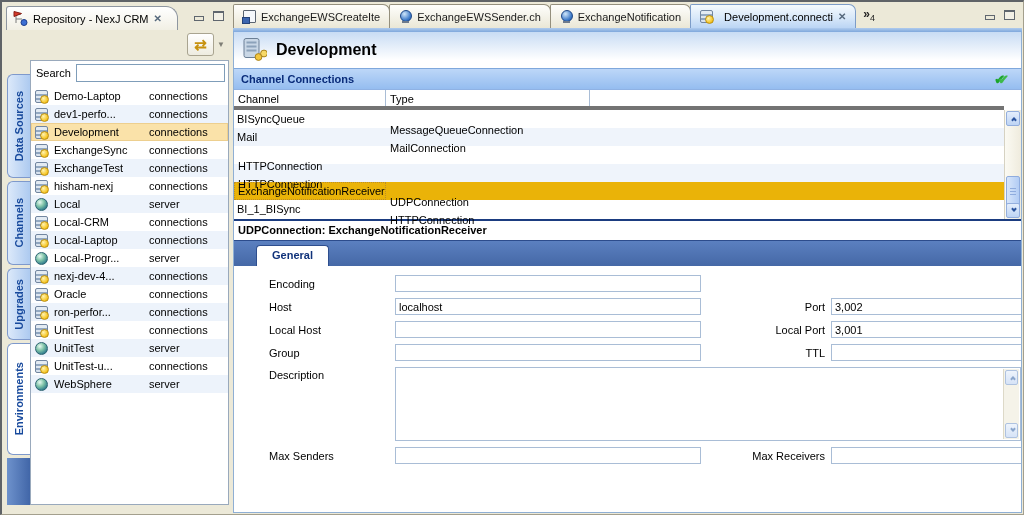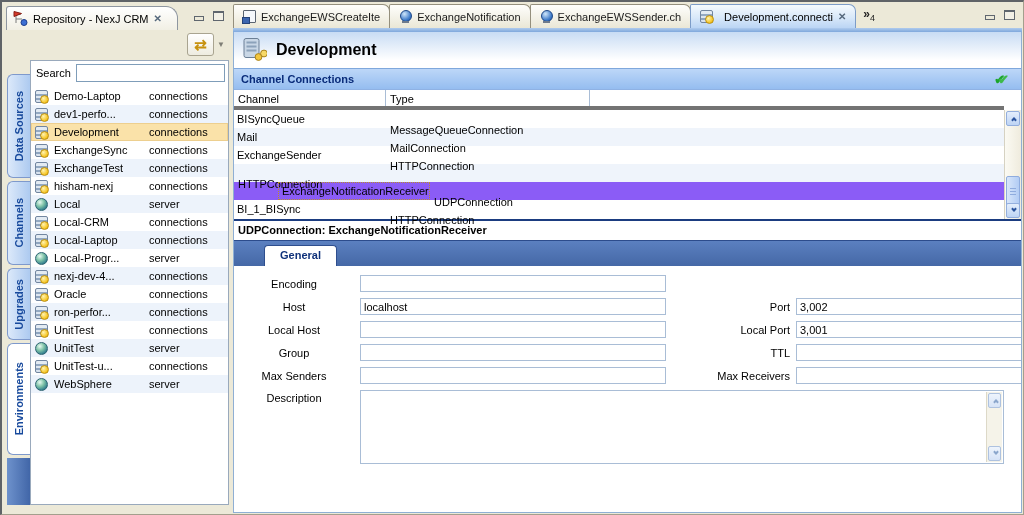--- a/index.html
+++ b/index.html
@@ -87,21 +87,21 @@
   .checks { margin-left:auto; font-weight:bold; font-size:13px; color:#1CA52B; padding-right:4px; }
   .checks span + span { margin-left:-7px; color:#3DBA4A; }
 
   .table-wrap { position:relative; height:129px; }
   .thead { display:flex; height:20px; border-bottom:4px solid #737373; margin-right:17px; }
   .th { padding:3px 0 0 4px; border-right:1px solid #A9BDD6; }
   .th1 { width:152px; } .th2 { width:204px; } .th3 { flex:1; border-right:none; }
   .tbody { margin-right:17px; }
   .trow { display:flex; height:18px; align-items:stretch; }
   .trow.alt { background:#EFF4FB; }
-  .trow.sel { background:#8b5cf6;padding-left:44px; }
+  .trow.sel { background:#eab308; }
   .tc1 { width:152px; padding-left:3px; display:flex; align-items:center; }
   .trow.sel .tc1 { border:1px dotted #BB8E2A; }
   .tc2 { padding-left:4px; display:flex; align-items:center;margin-top:20px; }
 
   .vscroll { position:absolute; right:0; top:20px; bottom:0; width:17px;
     background:linear-gradient(90deg,#FBFAF3,#EFEBDD); border-left:1px solid #D6D2C2; }
   .sb-btn { height:15px; margin:1px; border:1px solid #93AEDD; border-radius:2px;
     background:linear-gradient(#E4EEFC,#BED4F4); position:relative; }
   .sb-btn.bottom { position:absolute; bottom:0; left:0; right:0; margin:1px; }
   .caret { position:absolute; left:5px; width:4px; height:4px;
@@ -111,27 +111,27 @@
   .sb-thumb { position:absolute; left:1px; right:1px; top:66px; height:30px;
     border:1px solid #8FACDE; border-radius:2px; background:linear-gradient(90deg,#D8E6FA,#B2CCF4); }
   .sb-thumb::after { content:''; position:absolute; left:3px; right:3px; top:11px; height:7px;
     background:repeating-linear-gradient(180deg,#8FACDE 0,#8FACDE 1px,transparent 1px,transparent 3px); }
   .pale .sb-btn { border-color:#AEC2E0; background:linear-gradient(#EEF4FC,#D6E3F7); }
   .pale .caret { border-color:#8BA6CC; }
 
   .navy-line { height:2px; background:#1B3C80; }
   .udp-header { height:19px; padding:3px 0 0 4px; font-weight:bold; background:#fff; }
   .form-tabstrip { height:26px; background:linear-gradient(#5B80C0,#4568A6); border-top:1px solid #2C4C8C;
-    display:flex; align-items:flex-end; padding-left:30px; }
+    display:flex; align-items:flex-end; padding-left:22px; }
   .gen-tab { height:21px; background:#FFFFFF; border:1px solid #2E4E8E; border-bottom:none;
     border-radius:4px 4px 0 0; padding:3px 15px 0; font-weight:bold; color:#10327A; }
 
   .form { padding-top:9px; background:#fff; }
   .frow { display:flex; align-items:center; margin-bottom:6px; height:17px; }
-  .flbl { width:126px; text-align:center; padding-right:6px; flex:none; }
+  .flbl { width:126px; text-align:left; padding-right:6px; flex:none;margin-left:35px; }
   .flbl2 { width:130px; text-align:right; padding-right:6px; flex:none; }
   .finp, .finp2 { height:17px; border:1px solid #A9BDD6; padding:0 3px; background:#fff; flex:none;
     font-family:"Liberation Sans",sans-serif; font-size:11px; }
   .finp { width:306px; } .finp2 { width:256px; }
   .desc-row { display:flex; height:auto; align-items:flex-start; }
   .flbl.top { padding-top:2px; }
   .desc-box { position:relative; width:644px; height:74px; border:1px solid #A9BDD6; background:#fff; }
   .desc-scroll { position:absolute; top:1px; right:1px; bottom:1px; width:16px;
     background:#F5F3E9; border-left:1px solid #DDD9C8; }
 
@@ -285,25 +285,25 @@
   </div>
 
   <div class="editor">
     <div class="tabbar">
       <div class="etab">
         <span class="ic-msg"></span>
         <span>ExchangeEWSCreateIte</span>
       </div>
       <div class="etab">
         <span class="ic-globe"></span>
-        <span>ExchangeNotification</span>
+        <span>ExchangeEWSSender.ch</span>
       </div>
       <div class="etab">
         <span class="ic-globe"></span>
-        <span>ExchangeEWSSender.ch</span>
+        <span>ExchangeNotification</span>
       </div>
       <div class="etab active">
         <span class="ic-db ic13 icon-connections"></span>
         <span>Development.connecti</span>
         <span class="glyph-close">✕</span>
       </div>
       <span class="overflow-ind"><span>»</span><sub>4</sub></span>
       <div class="mm-group">
         <span class="icon-min"></span>
         <span class="icon-max"></span>
@@ -338,21 +338,20 @@
         <div class="tbody">
           <div class="trow">
               <div class="tc1">BISyncQueue</div>
               <div class="tc2">MessageQueueConnection</div>
             </div>
           <div class="trow alt">
               <div class="tc1">Mail</div>
               <div class="tc2">MailConnection</div>
             </div>
           <div class="trow">
-              <div class="tc1">ExchangeSender</div>
               <div class="tc2">HTTPConnection</div>
             </div>
           <div class="trow alt">
               <div class="tc2">HTTPConnection</div>
             </div>
           <div class="trow sel">
               <div class="tc1">ExchangeNotificationReceiver</div>
               <div class="tc2">UDPConnection</div>
             </div>
           <div class="trow">
@@ -392,39 +391,39 @@
         <div class="frow">
           <span class="flbl">Local Host</span>
           <input class="finp" value="" style="">
           <span class="flbl2">Local Port</span>
           <input class="finp2" value="3,001" style="">
         </div>
         <div class="frow">
           <span class="flbl">Group</span>
           <input class="finp" value="" style="">
           <span class="flbl2">TTL</span>
-          <input class="finp2" value="" style="">
-        </div>
-        <div class="frow">
-          <span class="flbl">Max Senders</span>
-          <input class="finp" value="" style="">
-          <span class="flbl2">Max Receivers</span>
           <input class="finp2" value="" style="">
         </div>
         <div class="frow desc-row">
           <span class="flbl top">Description</span>
           <div class="desc-box">
             <span></span>
             <div class="desc-scroll pale">
               <div class="sb-btn">
                   <span class="caret up"></span>
                 </div>
               <div class="sb-btn bottom">
                   <span class="caret dn"></span>
                 </div>
             </div>
           </div>
         </div>
+        <div class="frow">
+          <span class="flbl">Max Senders</span>
+          <input class="finp" value="" style="">
+          <span class="flbl2">Max Receivers</span>
+          <input class="finp2" value="" style="">
+        </div>
       </div>
     </div>
   </div>
 
 </div>
 
 </body></html>

